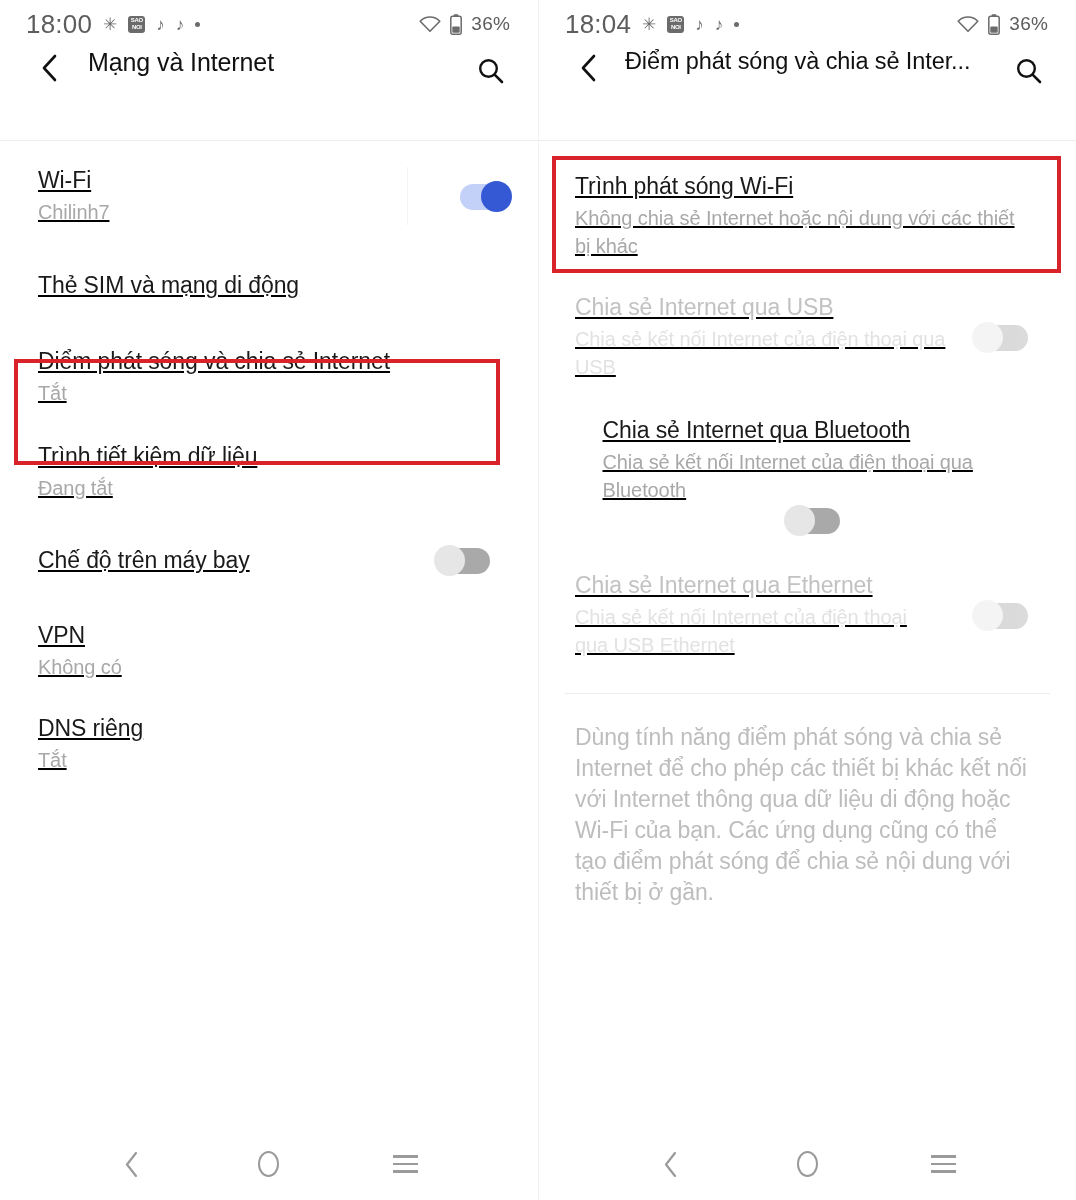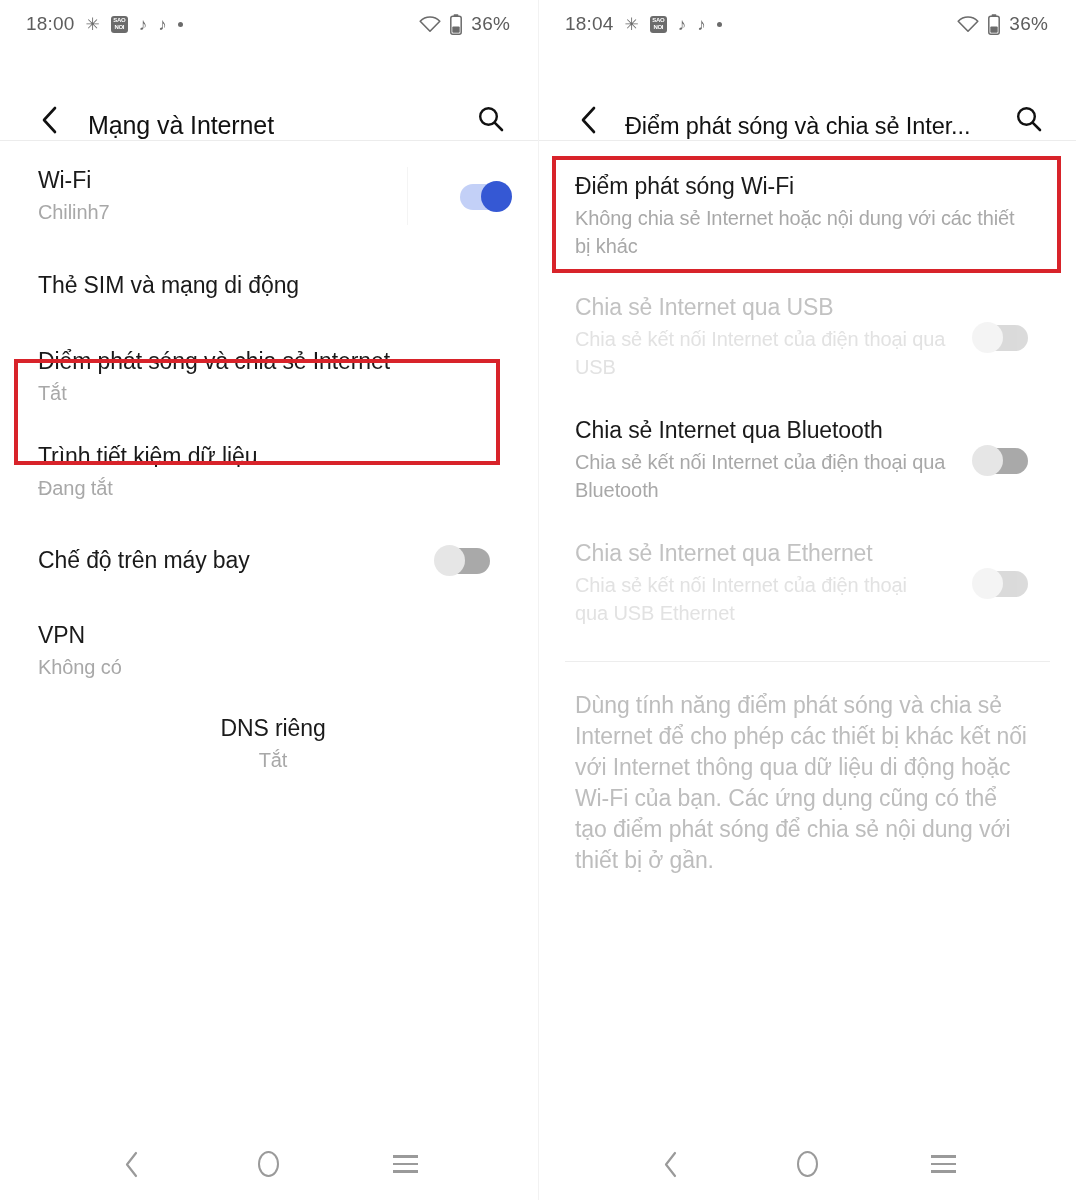--- a/index.html
+++ b/index.html
@@ -32,21 +32,21 @@
     align-items: center;
     padding: 0 28px 0 26px;
     flex: 0 0 auto;
   }
   .status-left {
     display: flex;
     align-items: center;
     gap: 11px;
   }
   .status-time {
-    font-size: 19px;
+    font-size: 26px;
     color: #5d5d5d;
     letter-spacing: 0.2px;
     font-family: "Liberation Sans", sans-serif;
   }
   .sb-icon { display: inline-flex; align-items: center; justify-content: center; }
   .gear-glyph { font-size: 17px; color: #6b6b6b; line-height: 1; }
   .mono-badge {
     width: 17px; height: 17px;
     background: #6b6b6b;
     border-radius: 3px;
@@ -77,21 +77,21 @@
   .batt-pct {
     font-size: 19px;
     color: #5d5d5d;
     letter-spacing: 0.2px;
   }
 
   
   .app-bar {
     height: 92px;
     display: flex;
-    align-items: flex-end;
+    align-items: flex-start;
     padding: 0 26px 0 30px;
     flex: 0 0 auto;
     position: relative;
   }
   .back-btn {
     width: 40px; height: 40px;
     display: flex; align-items: center; justify-content: center;
     flex: 0 0 auto;
     cursor: pointer;
   }
@@ -119,21 +119,21 @@
 
   
   .content { flex: 1 1 auto; position: relative; }
 
   .row {
     display: flex;
     align-items: center;
     padding: 0 30px 0 38px;
     min-height: 54px;
   }
-  .row-text { flex: 1 1 auto; min-width: 0; }
+  .row-text { flex: 1 1 auto; min-width: 0; text-decoration: underline; }
   .row-title {
     font-size: 23px;
     color: #1a1a1a;
     line-height: 30px;
     letter-spacing: -0.1px;
   }
   .row-sub {
     font-size: 20px;
     color: #a8a8a8;
     line-height: 28px;
@@ -331,21 +331,21 @@
           </span>
       </div>
 
       <div class="row" style="padding-top:44px;">
         <div class="row-text">
           <div class="row-title">VPN</div>
           <div class="row-sub">Không có</div>
         </div>
       </div>
 
-      <div class="row" style="padding-top:32px;text-align:center;">
+      <div class="row" style="padding-top:32px;">
         <div class="row-text">
           <div class="row-title">DNS riêng</div>
           <div class="row-sub">Tắt</div>
         </div>
       </div>
 
       <div class="highlight-box" style="left:14px; top:218px; width:486px; height:106px;"></div>
     </div>
 
     <div class="nav-bar">
@@ -421,37 +421,37 @@
           <path d="M17.6 17.6 25 25" stroke="#111" stroke-width="2.6" stroke-linecap="round"></path>
         </svg>
       </span>
     </div>
     <div class="bar-divider"></div>
 
     <div class="content">
 
       <div class="row" style="padding-top:30px;padding-right:48px;padding-left:36px;">
         <div class="row-text">
-          <div class="row-title">Điểm phát sóng Wi-Fi</div>
+          <div class="row-title">Trình phát sóng Wi-Fi</div>
           <div class="row-sub">Không chia sẻ Internet hoặc nội dung với các thiết bị khác</div>
         </div>
       </div>
 
       <div class="row disabled" style="padding-top:32px;padding-right:46px;padding-left:36px;">
         <div class="row-text">
           <div class="row-title">Chia sẻ Internet qua USB</div>
           <div class="row-sub" style="max-width:400px;">Chia sẻ kết nối Internet của điện thoại qua USB</div>
         </div>
         <span class="toggle faded">
             <span class="track"></span>
             <span class="thumb"></span>
           </span>
       </div>
 
-      <div class="row" style="padding-top:34px;padding-right:46px;padding-left:36px;">
+      <div class="row" style="padding-top:34px;padding-right:46px;padding-left:36px;flex-direction:column;">
         <div class="row-text">
           <div class="row-title">Chia sẻ Internet qua Bluetooth</div>
           <div class="row-sub" style="max-width:400px;">Chia sẻ kết nối Internet của điện thoại qua Bluetooth</div>
         </div>
         <span class="toggle">
             <span class="track"></span>
             <span class="thumb"></span>
           </span>
       </div>
 

